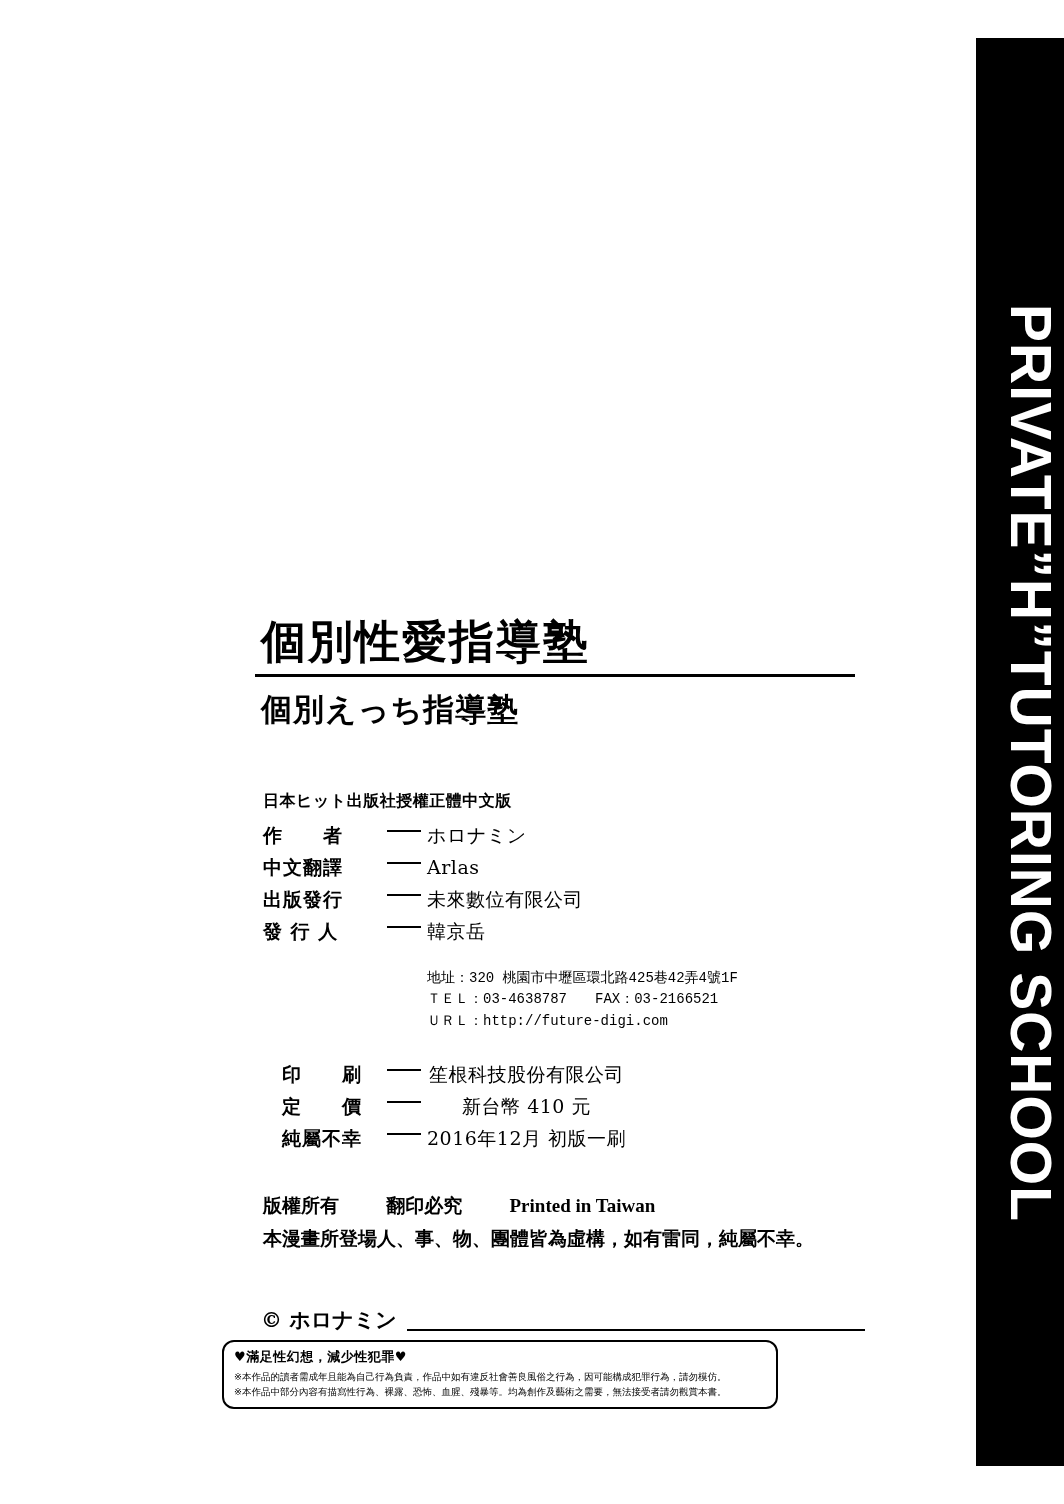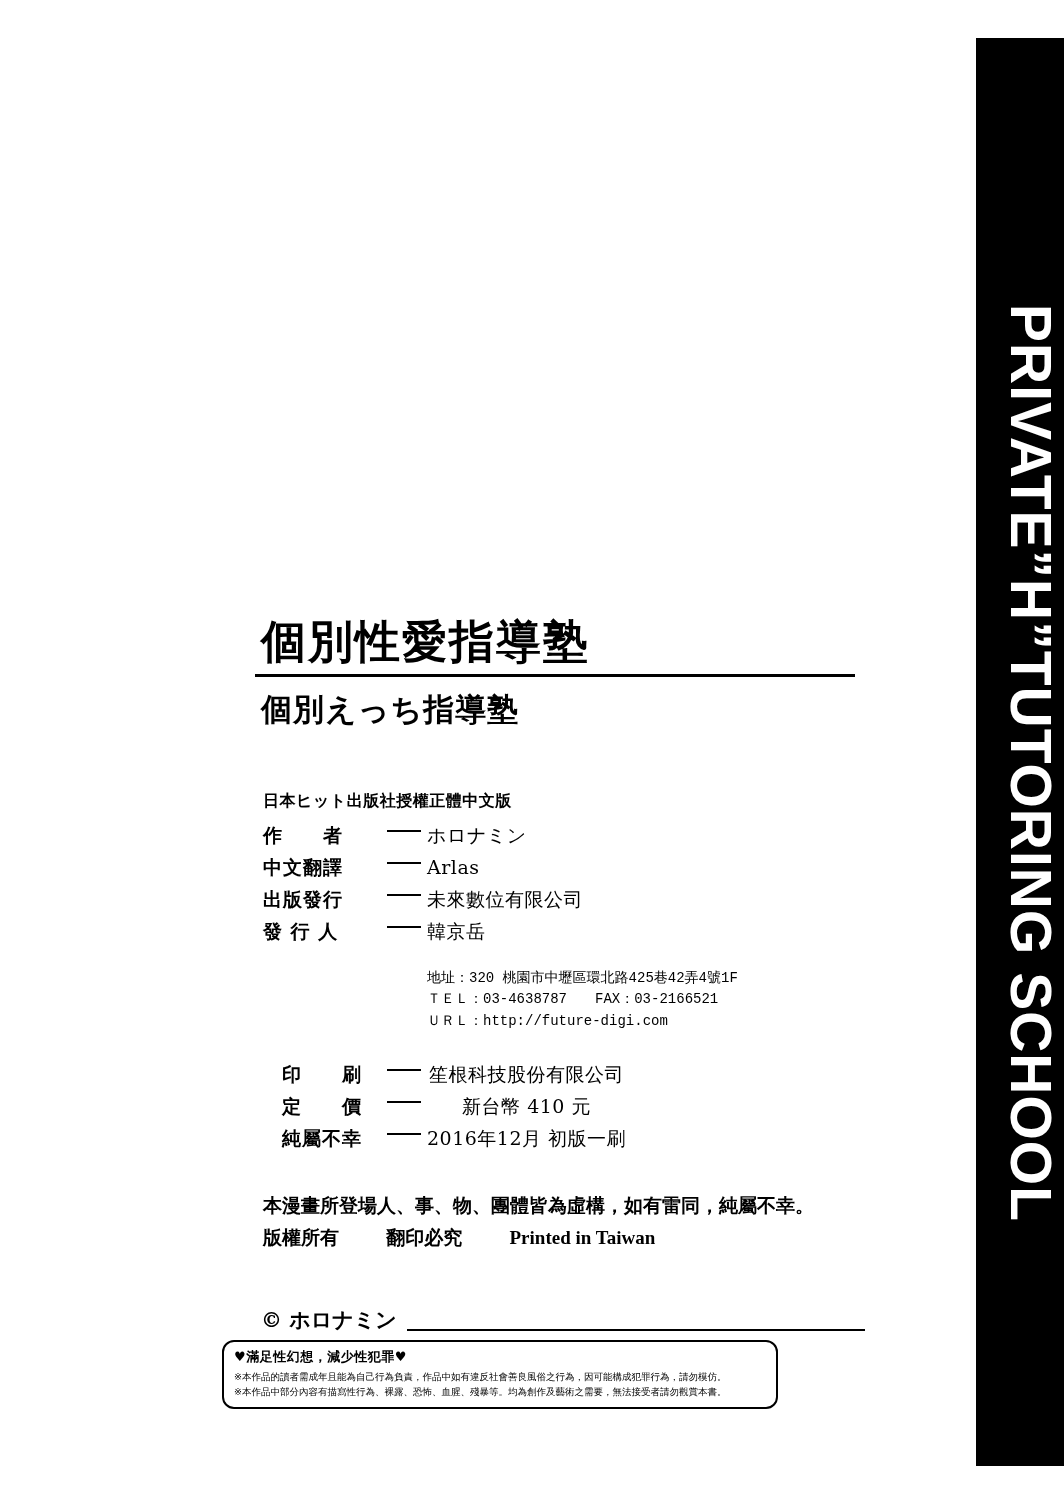--- a/index.html
+++ b/index.html
@@ -270,28 +270,28 @@
       </tr>
       <tr>
         <td class="label">純屬不幸</td>
         <td class="dash"><span></span></td>
         <td class="value">2016年12月 初版一刷</td>
       </tr>
     </tbody>
       </table>
 
     <div class="rights">
-      <div>本漫畫所登場人、事、物、團體皆為虛構，如有雷同，純屬不幸。</div>
       <div>
         <span>版權所有</span>
         <span class="gap"></span>
         <span>翻印必究</span>
         <span class="gap"></span>
         <span class="lat">Printed in Taiwan</span>
       </div>
+      <div>本漫畫所登場人、事、物、團體皆為虛構，如有雷同，純屬不幸。</div>
     </div>
 
     <div class="copyright-row">
       <div class="ctext">
         <span>©</span>
         <span>ホロナミン</span>
       </div>
       <div class="copyright-rule"></div>
     </div>
 

